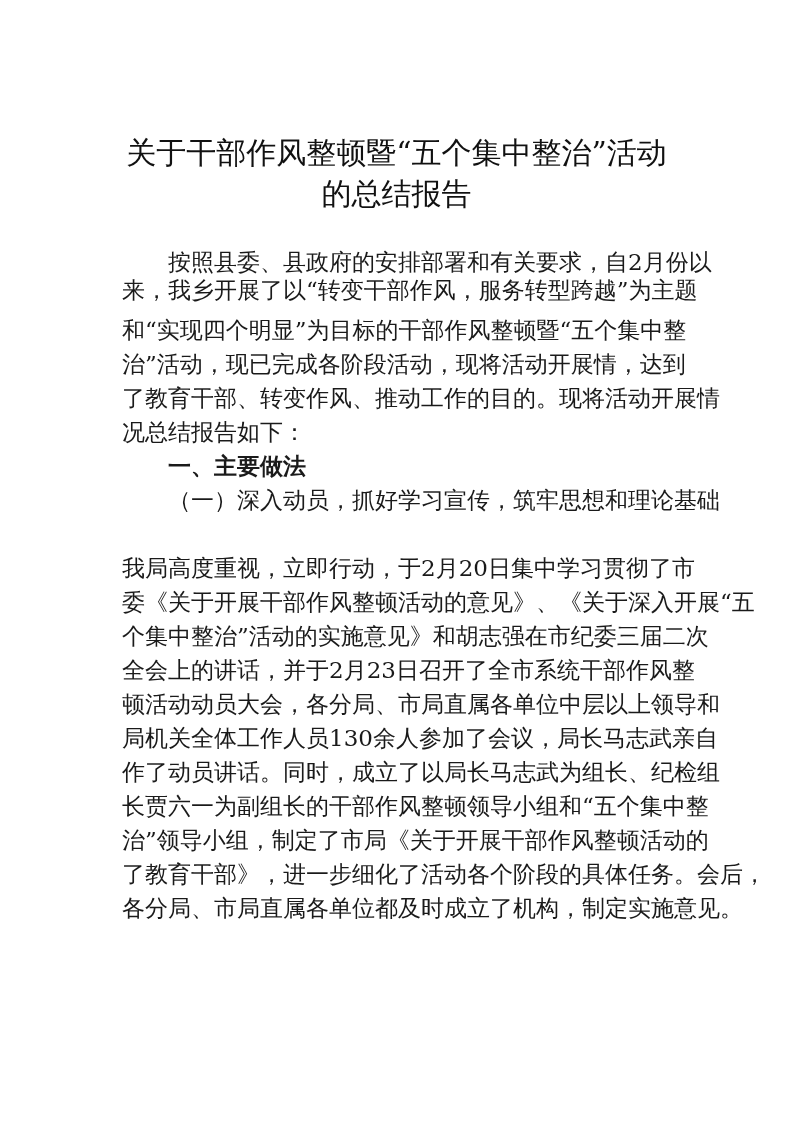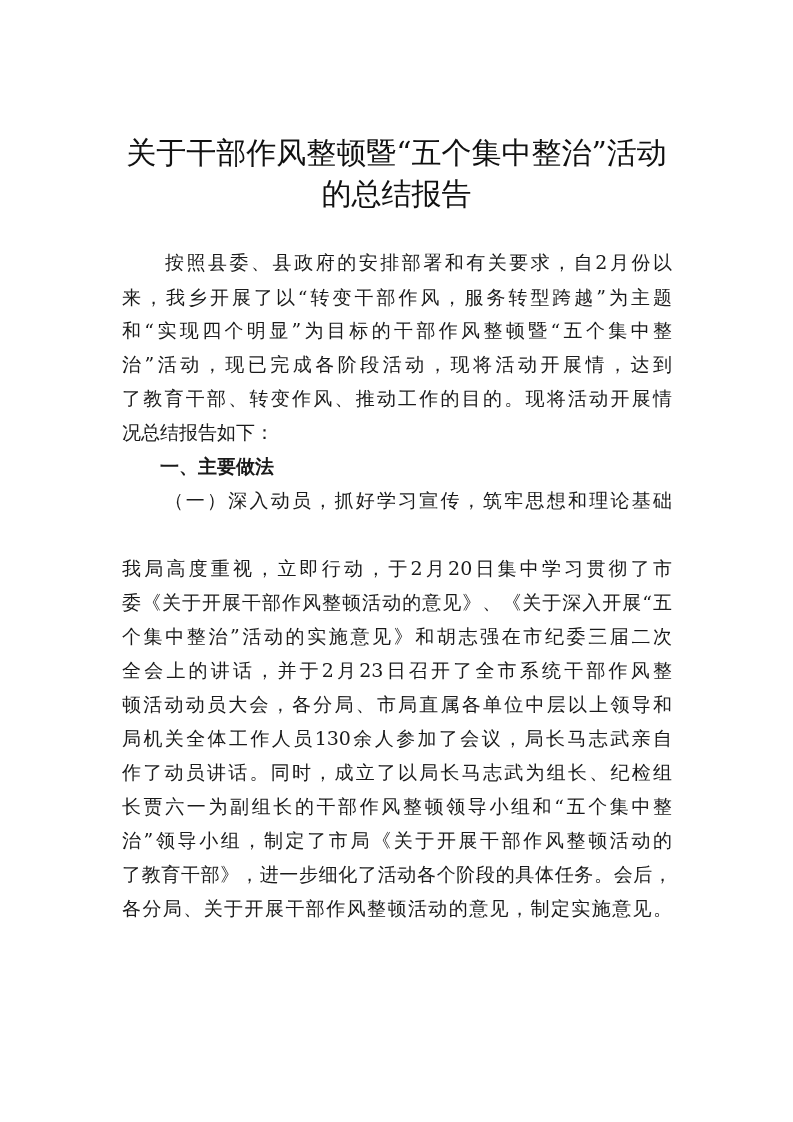--- a/index.html
+++ b/index.html
@@ -33,21 +33,21 @@
       margin: 0;
       letter-spacing: 0px;
       color: #111;
     }
     .title.l1 { top: 133px; }
     .title.l2 { top: 174px; }
     .line {
       position: absolute;
       left: 122px;
       width: 550px;
-      font-size: 19px;
+      font-size: 23px;
       line-height: 34px;
       height: 34px;
       white-space: nowrap;
       text-align: justify;
       text-align-last: justify;
       color: #1a1a1a;
     }
     .line.short { text-align-last: left; }
     .heading1 {
       font-family: "DejaVu Sans", "Liberation Sans", sans-serif;
@@ -57,31 +57,31 @@
     .bold { font-weight: bold; font-family: "DejaVu Serif", serif; }
   </style>
 </head>
 <body>
 
 <div class="page">
   <h1 class="title l1">关于干部作风整顿暨“五个集中整治”活动</h1>
   <h1 class="title l2">的总结报告</h1>
 
   <div class="line" style="top:245px">　　按照县委、县政府的安排部署和有关要求，自2月份以</div>
-  <div class="line" style="top:280px">来，我乡开展了以“转变干部作风，服务转型跨越”为主题</div>
+  <div class="line" style="top:273px">来，我乡开展了以“转变干部作风，服务转型跨越”为主题</div>
   <div class="line" style="top:313px">和“实现四个明显”为目标的干部作风整顿暨“五个集中整</div>
   <div class="line" style="top:347px">治”活动，现已完成各阶段活动，现将活动开展情，达到</div>
   <div class="line" style="top:381px">了教育干部、转变作风、推动工作的目的。现将活动开展情</div>
   <div class="line short" style="top:415px">况总结报告如下：</div>
   <div class="line heading1" style="top:449px">　　一、主要做法</div>
   <div class="line" style="top:483px">　　（一）深入动员，抓好学习宣传，筑牢思想和理论基础</div>
   <div class="line" style="top:551px">我局高度重视，立即行动，于2月20日集中学习贯彻了市</div>
   <div class="line" style="top:585px">委《关于开展干部作风整顿活动的意见》、《关于深入开展“五</div>
   <div class="line" style="top:619px">个集中整治”活动的实施意见》和胡志强在市纪委三届二次</div>
   <div class="line" style="top:653px">全会上的讲话，并于2月23日召开了全市系统干部作风整</div>
   <div class="line" style="top:687px">顿活动动员大会，各分局、市局直属各单位中层以上领导和</div>
   <div class="line" style="top:721px">局机关全体工作人员130余人参加了会议，局长马志武亲自</div>
   <div class="line" style="top:755px">作了动员讲话。同时，成立了以局长马志武为组长、纪检组</div>
   <div class="line" style="top:789px">长贾六一为副组长的干部作风整顿领导小组和“五个集中整</div>
   <div class="line" style="top:823px">治”领导小组，制定了市局《关于开展干部作风整顿活动的</div>
   <div class="line" style="top:857px">了教育干部》，进一步细化了活动各个阶段的具体任务。会后，</div>
-  <div class="line" style="top:891px">各分局、关于开展干部作风整顿活动的意见，制定实施意见。</div>
+  <div class="line" style="top:891px">各分局、市局直属各单位都及时成立了机构，制定实施意见。</div>
 </div>
 
 </body></html>

